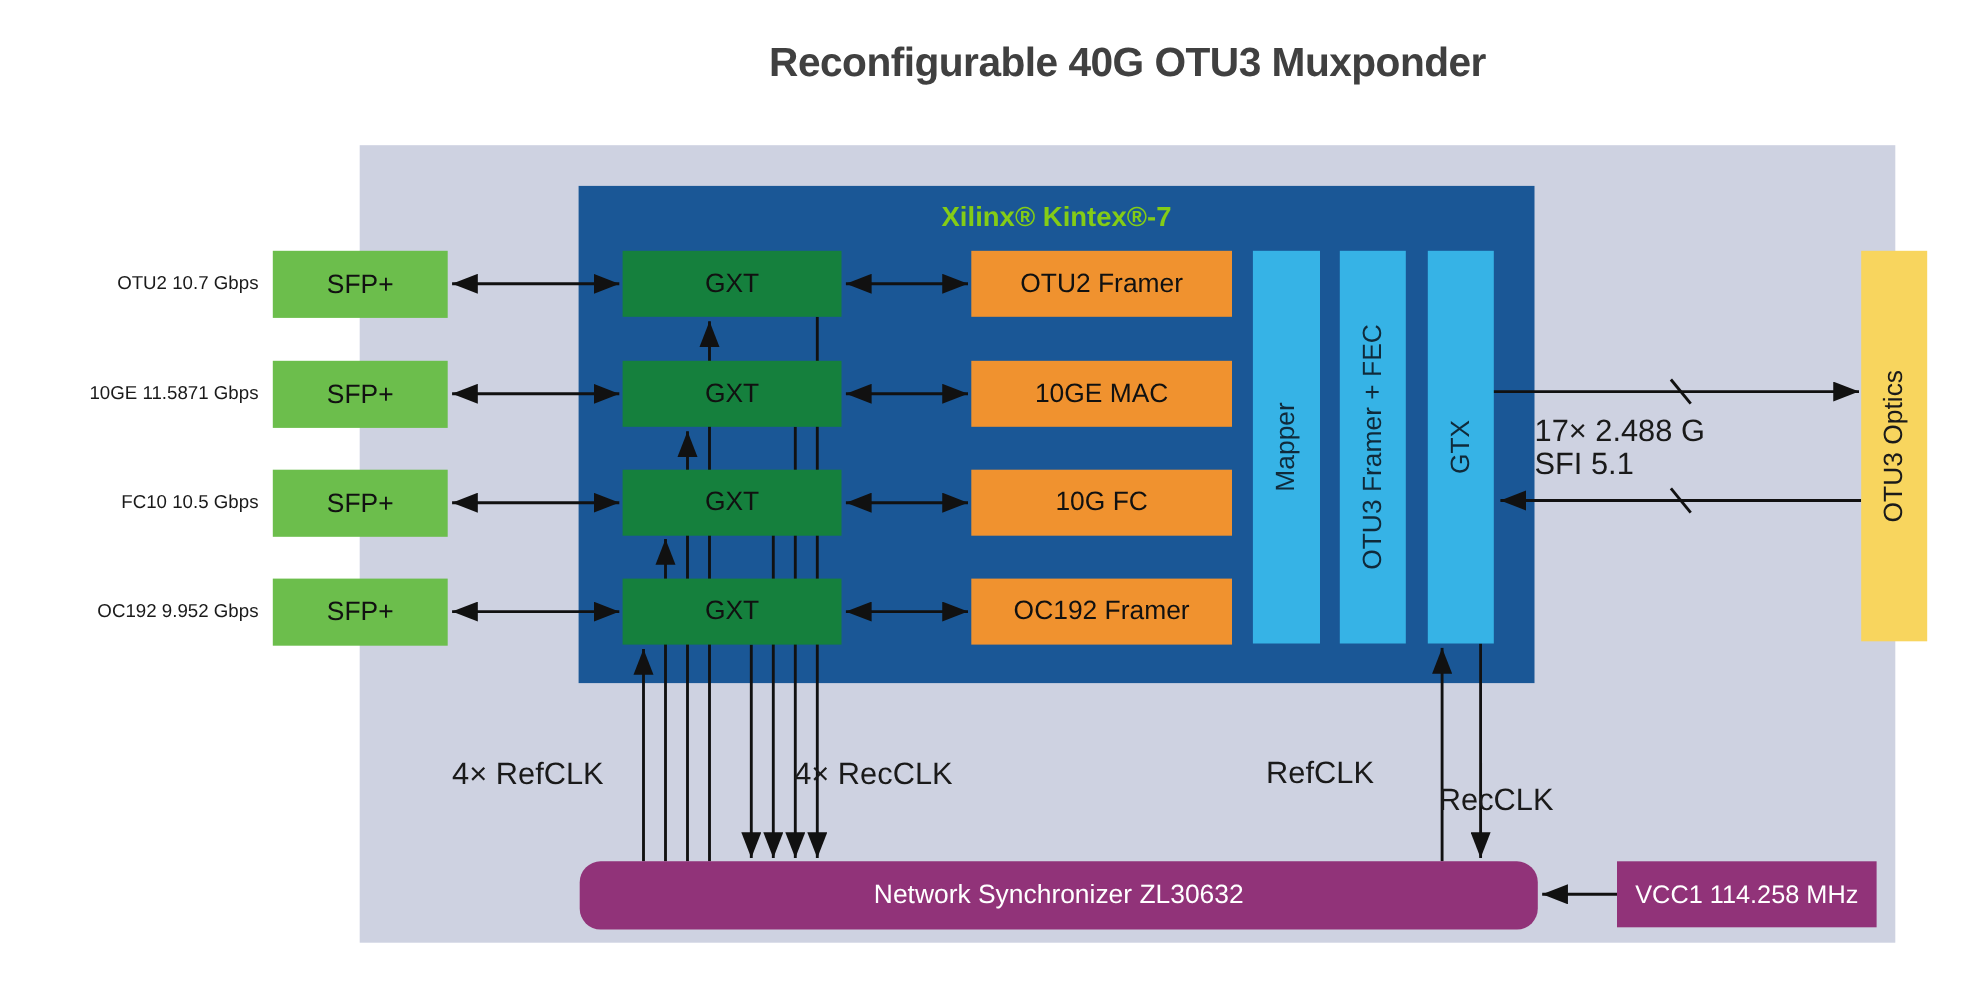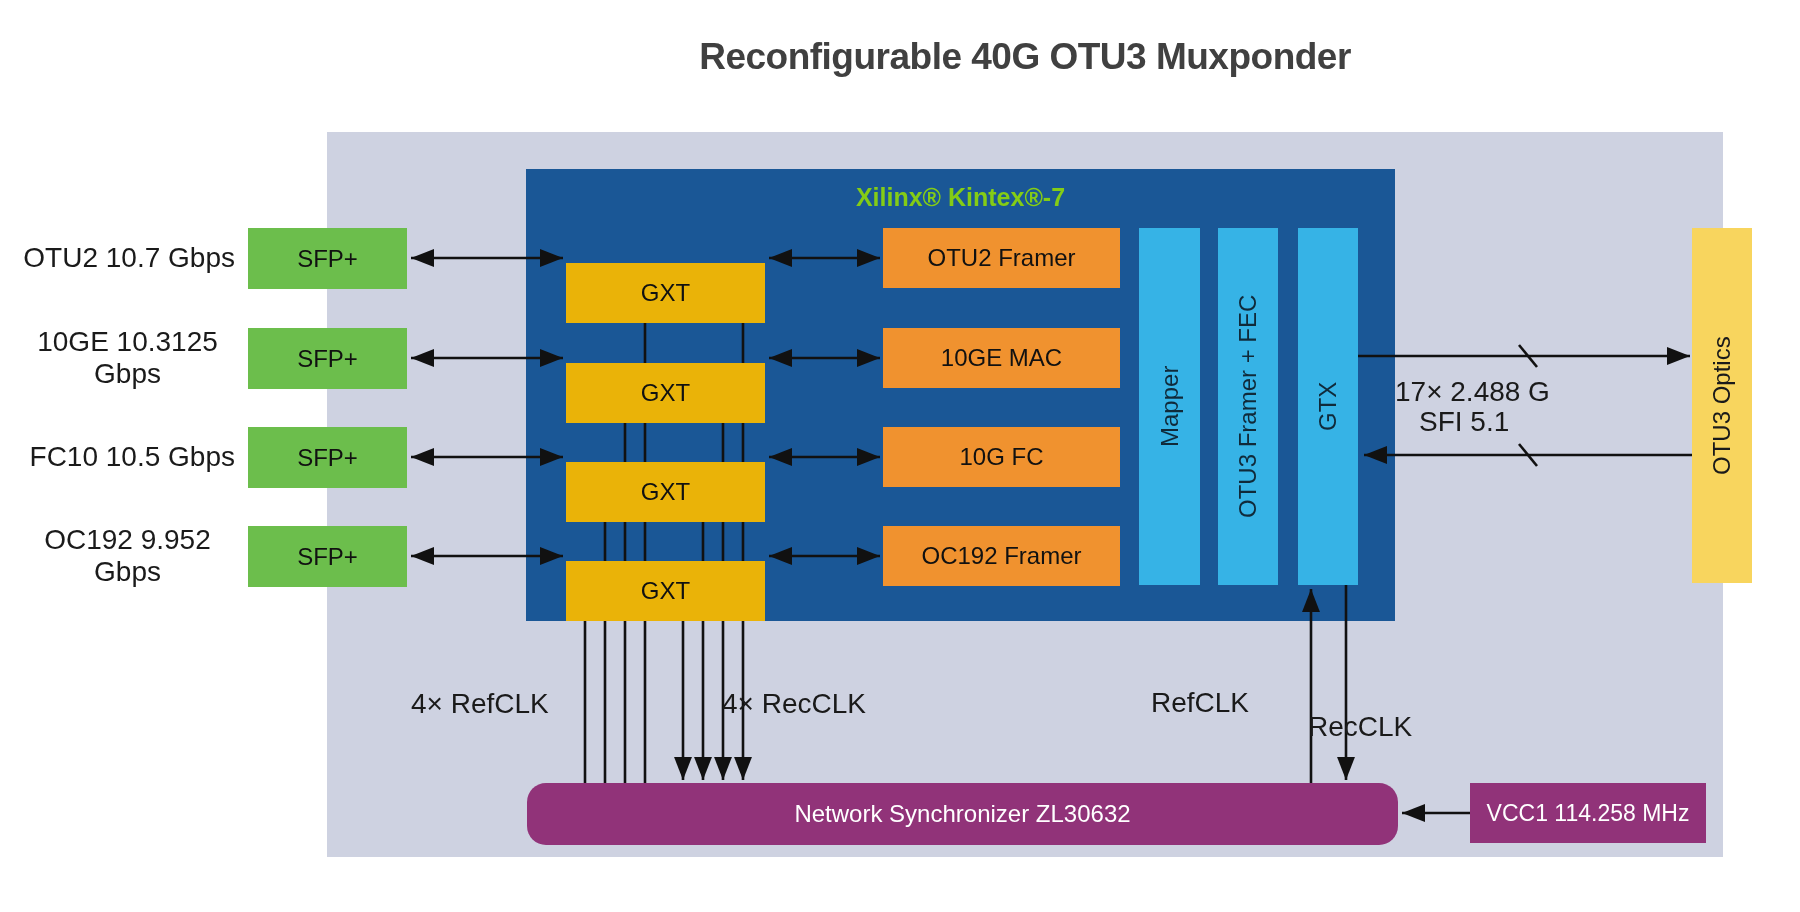--- a/index.html
+++ b/index.html
@@ -13,26 +13,26 @@
   }
   .bg{position:absolute;left:327px;top:132px;width:1396px;height:725px;background:#ced2e1;}
   .fpga{position:absolute;left:526px;top:169px;width:869px;height:452px;background:#1a5796;}
   .fpga-title{
     position:absolute;left:0;top:14px;width:100%;text-align:center;
     color:#84cc16;font-weight:bold;font-size:25px;
   }
   .wires{position:absolute;left:0;top:0;width:1800px;height:912px;}
   .box{position:absolute;display:flex;align-items:center;justify-content:center;font-size:24px;}
   .sfp{left:248px;width:159px;height:61px;background:#6cbe4c;color:#111;}
-  .gxt{left:566px;width:199px;height:60px;background:#eab308;color:#111;margin-top:35px;}
+  .gxt{left:566px;width:199px;height:60px;background:#15803d;color:#111;}
   .framer{left:883px;width:237px;height:60px;background:#f0922f;color:#111;}
   .r0{top:228px;} .r1{top:328px;} .r2{top:427px;} .r3{top:526px;}
   .io-label{
     position:absolute;left:20px;width:215px;height:60px;text-align:center;
-    font-size:28px;display:flex;align-items:center;justify-content:flex-end;
+    font-size:17px;display:flex;align-items:center;justify-content:flex-end;
   }
   .vbar{
     position:absolute;top:228px;height:357px;background:#36b3e6;color:#102a3a;
     display:flex;align-items:center;justify-content:center;font-size:24px;
     writing-mode:vertical-rl;transform:rotate(180deg);
   }
   .mapper{left:1139px;width:61px;}
   .otu3fec{left:1218px;width:60px;}
   .gtxbar{left:1298px;width:60px;}
   .optics{
@@ -43,21 +43,21 @@
   .sync{
     position:absolute;left:527px;top:783px;width:871px;height:62px;background:#913379;color:#fff;
     display:flex;align-items:center;justify-content:center;font-size:24px;border-radius:19px;
   }
   .vcc{
     position:absolute;left:1470px;top:783px;width:236px;height:60px;background:#913379;color:#fff;
     display:flex;align-items:center;justify-content:center;font-size:23px;
   }
   .flabel{position:absolute;font-size:28px;text-align:left;}
   .bus1{left:1395px;top:376px;width:260px;}
-  .bus2{left:1395px;top:406px;width:260px;margin-left:24px;}
+  .bus2{left:1395px;top:406px;width:260px;}
   .ck-ref4{left:411px;top:688px;width:200px;}
   .ck-rec4{left:722px;top:688px;width:200px;}
   .ck-ref{left:1151px;top:687px;width:200px;}
   .ck-rec{left:1308px;top:687px;width:200px;margin-top:24px;}
 </style>
 </head>
 <body>
 
 <div class="canvas">
 
@@ -103,21 +103,21 @@
       <line x1="743" y1="288" x2="743" y2="780" marker-end="url(#ah)"></line>
 
       <line x1="1311" y1="783" x2="1311" y2="589" marker-end="url(#ah)"></line>
       <line x1="1346" y1="585" x2="1346" y2="780" marker-end="url(#ah)"></line>
 
       <line x1="1470" y1="813" x2="1402" y2="813" marker-end="url(#ah)"></line>
     </g>
   </svg>
 
   <div class="io-label r0">OTU2 10.7 Gbps</div>
-  <div class="io-label r1">10GE 10.3125 Gbps</div>
+  <div class="io-label r1">10GE 11.5871 Gbps</div>
   <div class="io-label r2">FC10 10.5 Gbps</div>
   <div class="io-label r3">OC192 9.952 Gbps</div>
 
   <div class="box sfp r0">SFP+</div>
   <div class="box sfp r1">SFP+</div>
   <div class="box sfp r2">SFP+</div>
   <div class="box sfp r3">SFP+</div>
 
   <div class="box gxt r0">GXT</div>
   <div class="box gxt r1">GXT</div>

